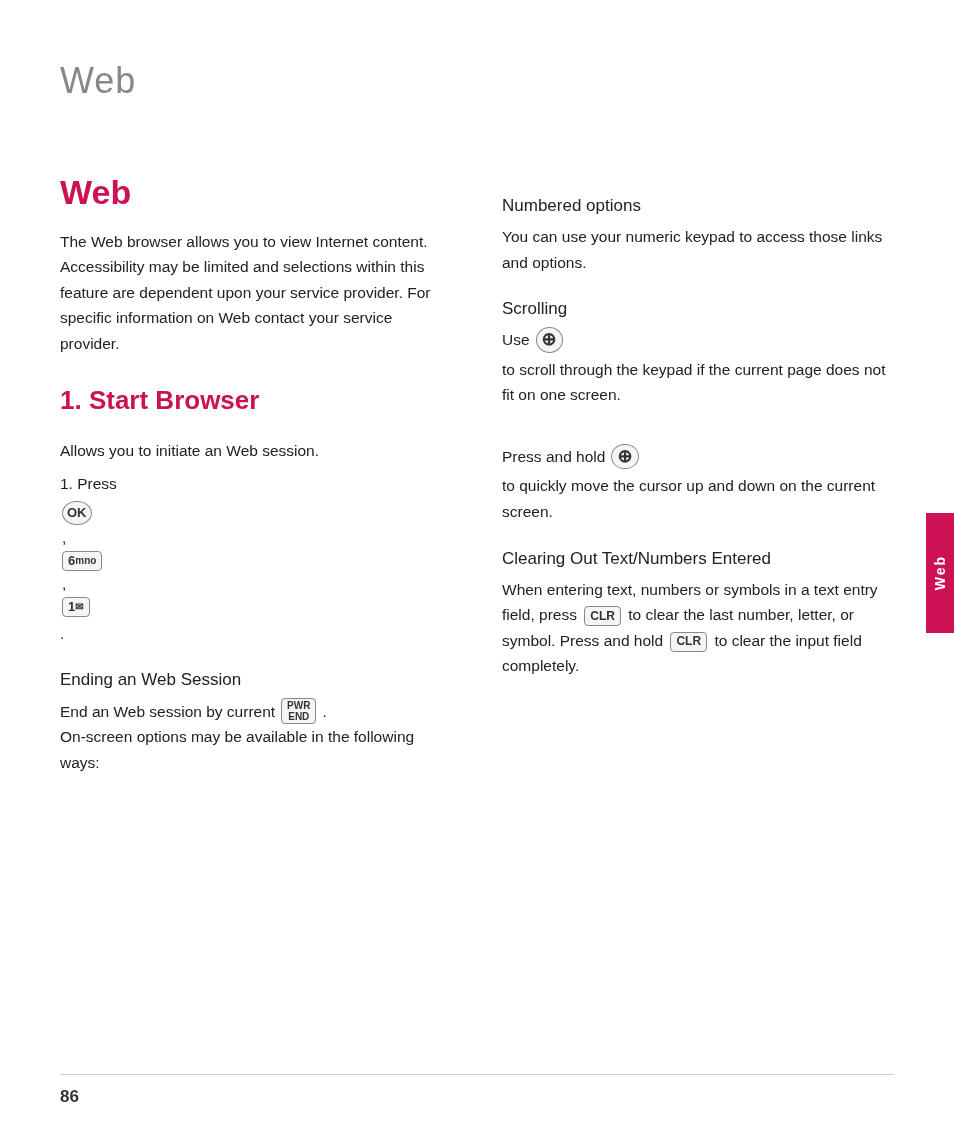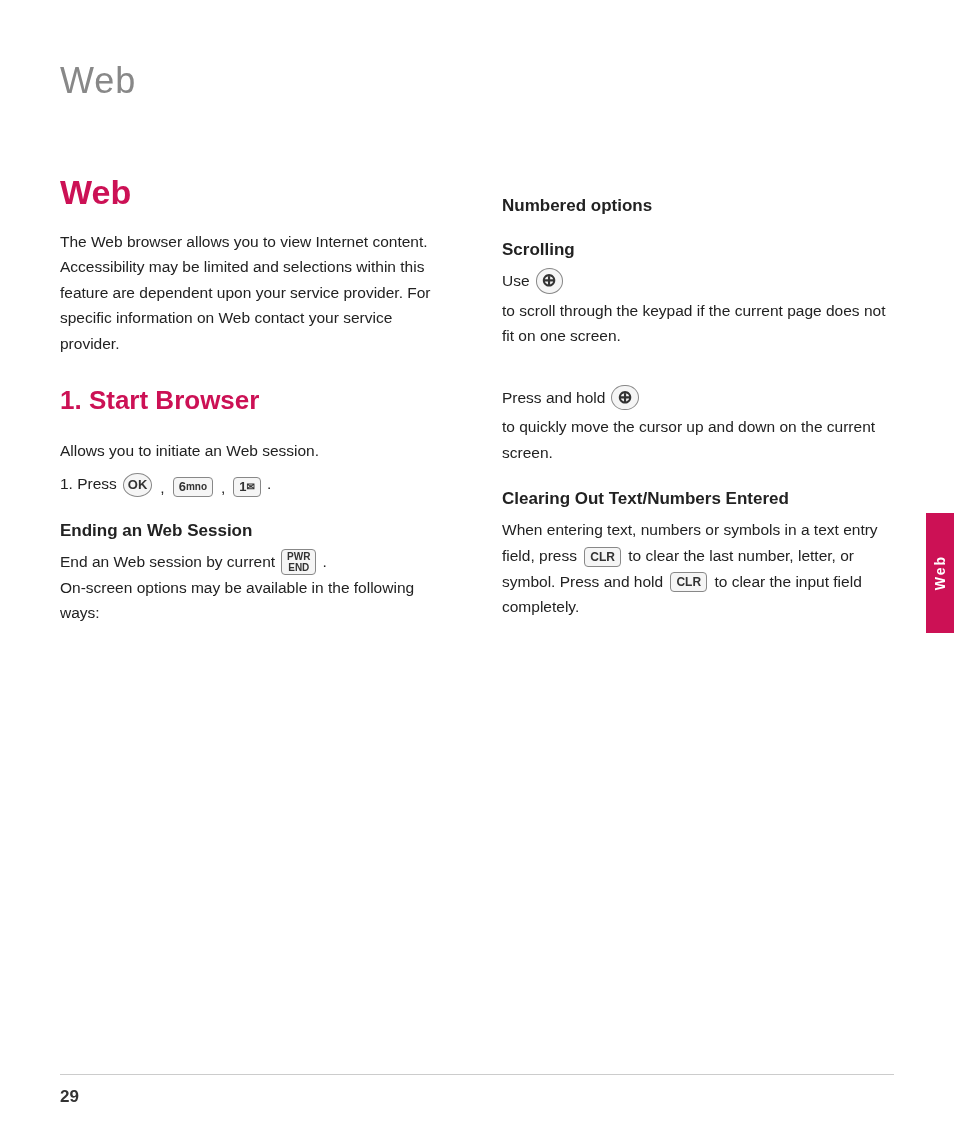--- a/index.html
+++ b/index.html
@@ -58,21 +58,21 @@
       font-size: 34px;
       font-weight: bold;
       color: #cc1155;
       margin-bottom: 16px;
       line-height: 1.2;
     }
 
     
     .subsection-title {
       font-size: 17px;
-      font-weight: bold;
+      font-weight: normal;
       color: #222;
       margin-bottom: 8px;
       margin-top: 24px;
     }
 
     
     .numbered-section-title {
       font-size: 26px;
       font-weight: bold;
       color: #cc1155;
@@ -160,23 +160,24 @@
       font-size: 14px;
       font-weight: bold;
       writing-mode: vertical-rl;
       text-orientation: mixed;
       transform: rotate(180deg);
       letter-spacing: 2px;
     }
 
     .step-line {
       display: flex;
-      align-items: flex-end;
+      align-items: flex-start;
       gap: 4px;
       margin: 8px 0;
+      flex-direction: column;
     }
 
     .comma-sep {
       font-size: 15.5px;
       margin: 0 2px;
     }
   </style>
 </head>
 <body>
 
@@ -222,20 +223,21 @@
       <div>
         <p class="body-text">On-screen options may be available in the following ways:</p>
       </div>
 
     </div>
 
     <div class="right-column">
 
       <div>
         <div class="subsection-title">Numbered options</div>
+        <p class="body-text">You can use your numeric keypad to access those links and options.</p>
       </div>
 
       <div>
         <div class="subsection-title">Scrolling</div>
         <div style="display:flex; align-items:flex-end; gap:4px; flex-wrap:wrap;">
           <span class="body-text">Use</span>
           <span class="key-btn key-btn-nav" style="font-size:18px;">⊕</span>
           <span class="body-text">to scroll through the keypad if the current page does not fit on one screen.</span>
         </div>
       </div>
@@ -257,19 +259,19 @@
           <span class="key-btn" style="font-size:12px; margin:0 3px;">CLR</span>
           <span>to clear the input field completely.</span>
         </div>
       </div>
 
     </div>
   </div>
 
   <div class="bottom-divider"></div>
 
-  <div class="page-number">29</div>
+  <div class="page-number">86</div>
 
   <div class="side-tab">
     <span class="side-tab-text">Web</span>
   </div>
 
 </div>
 
 </body></html>

